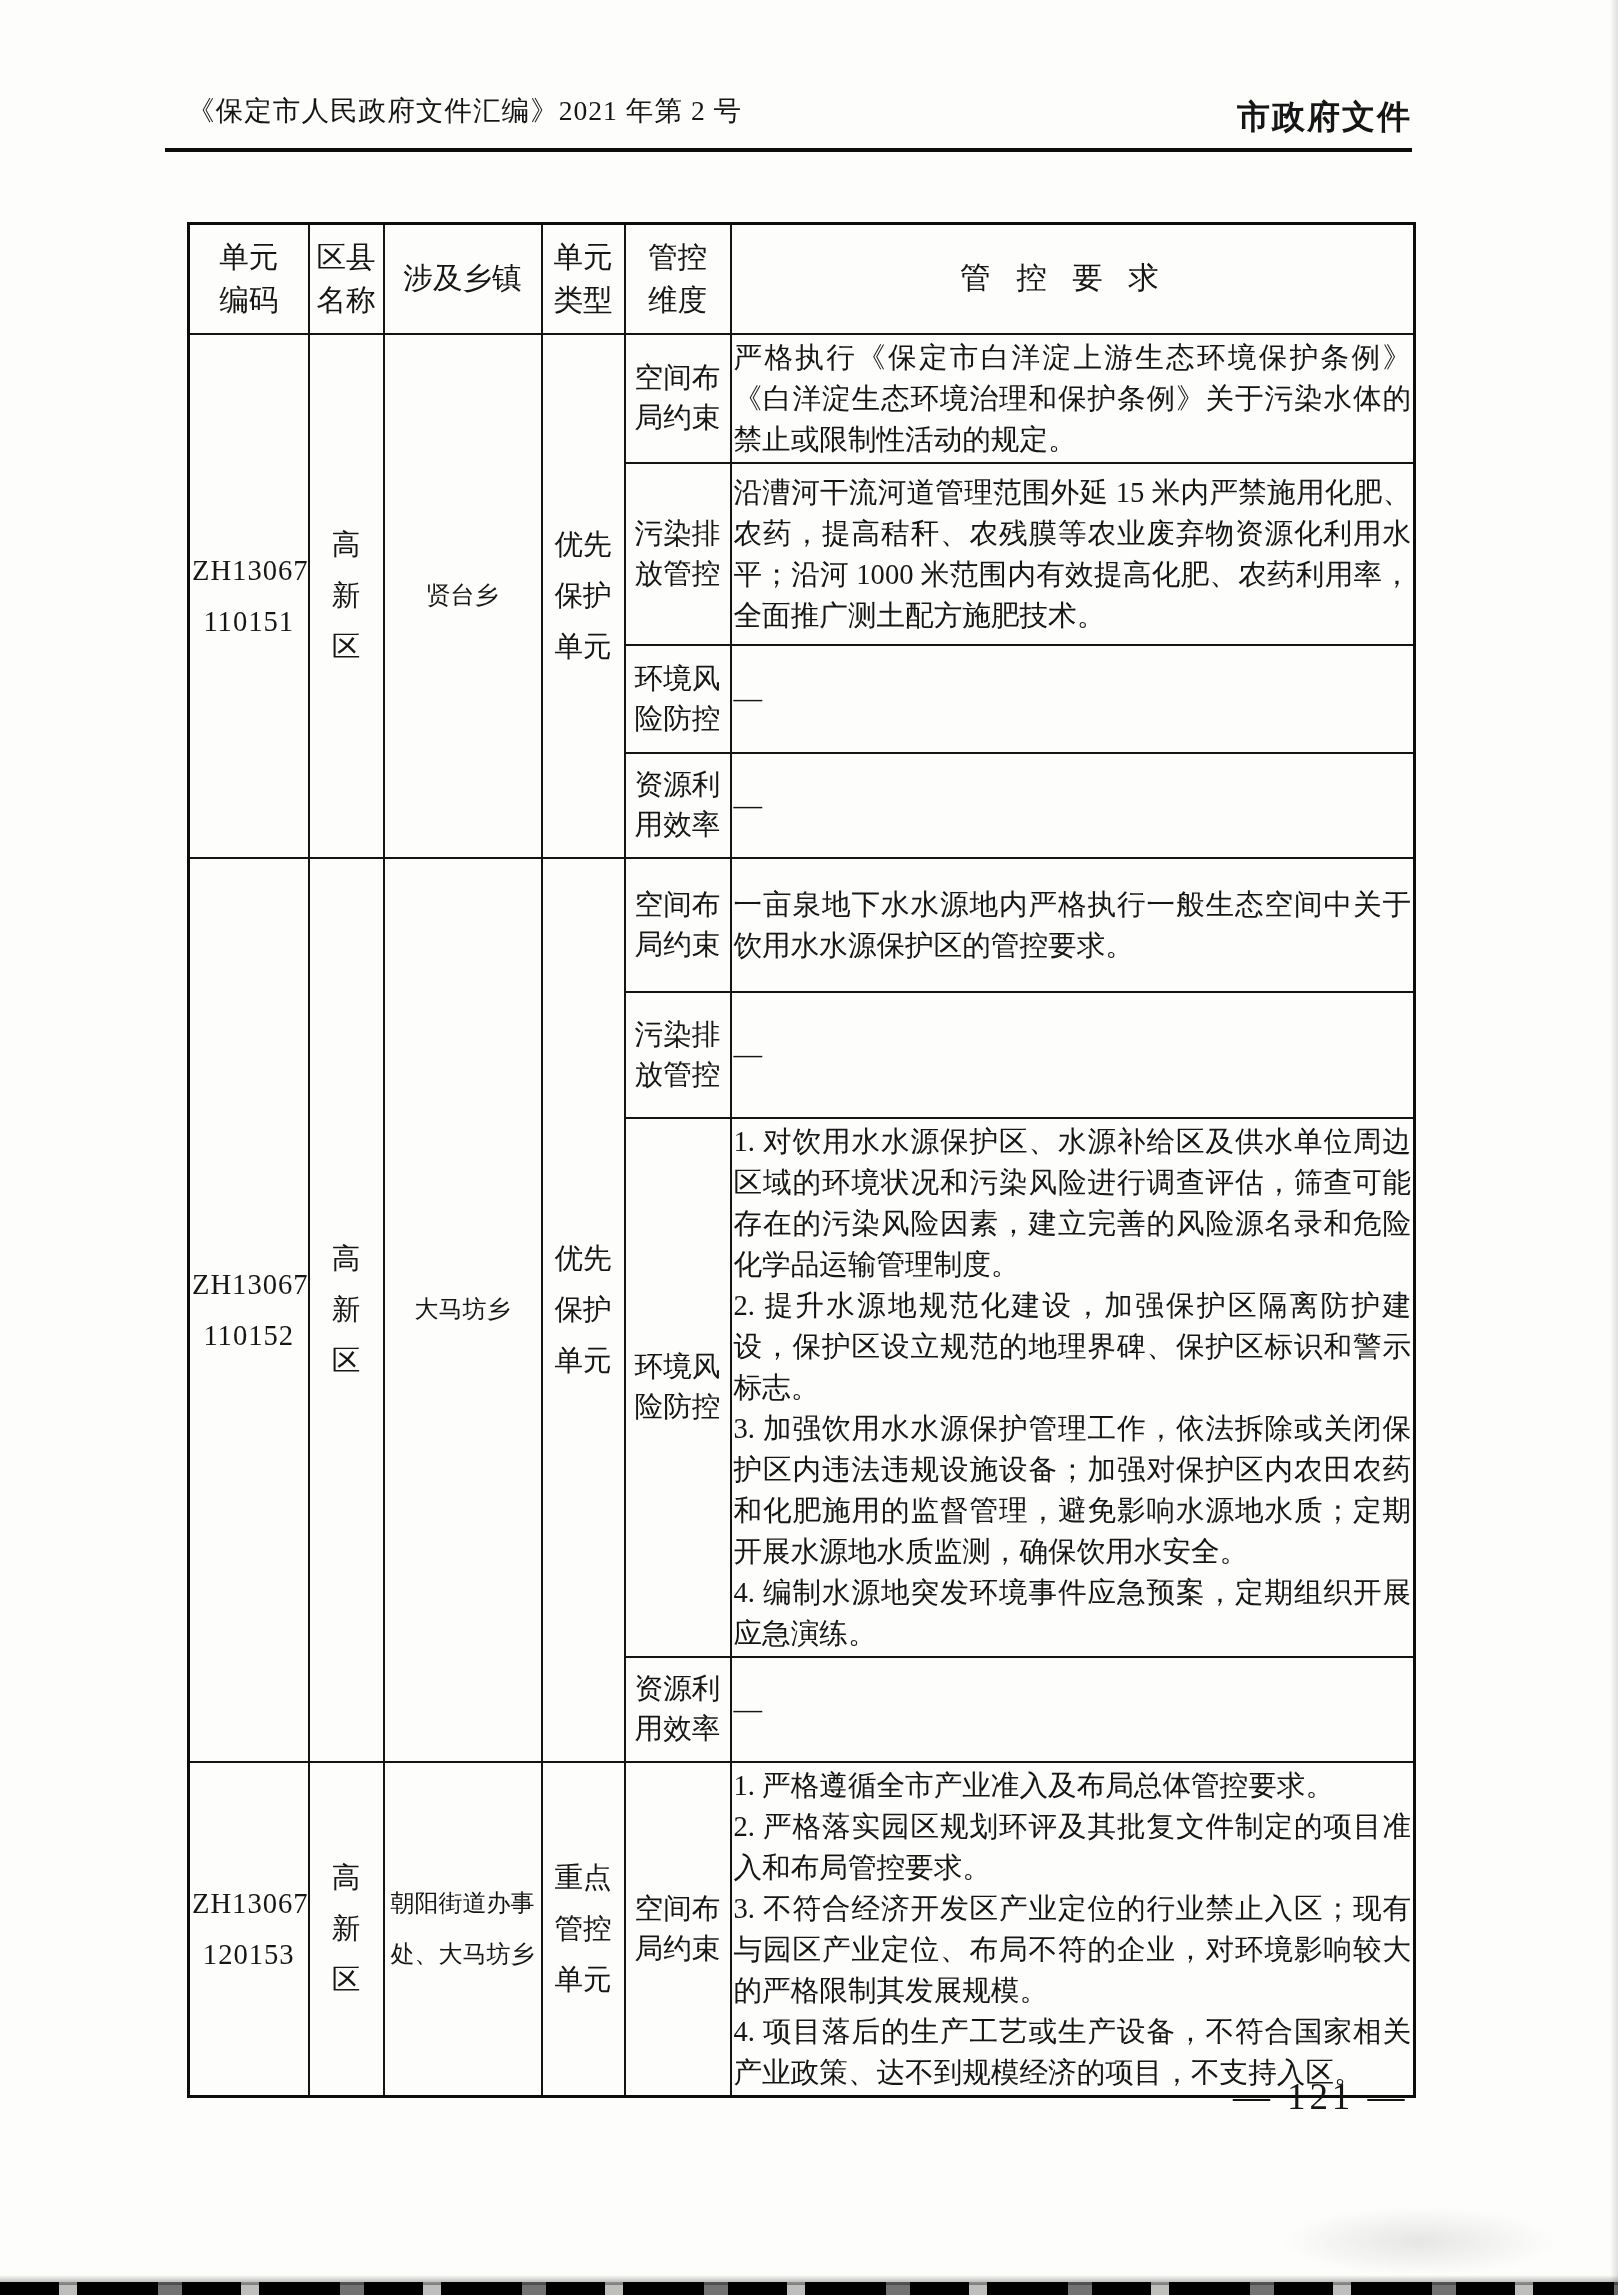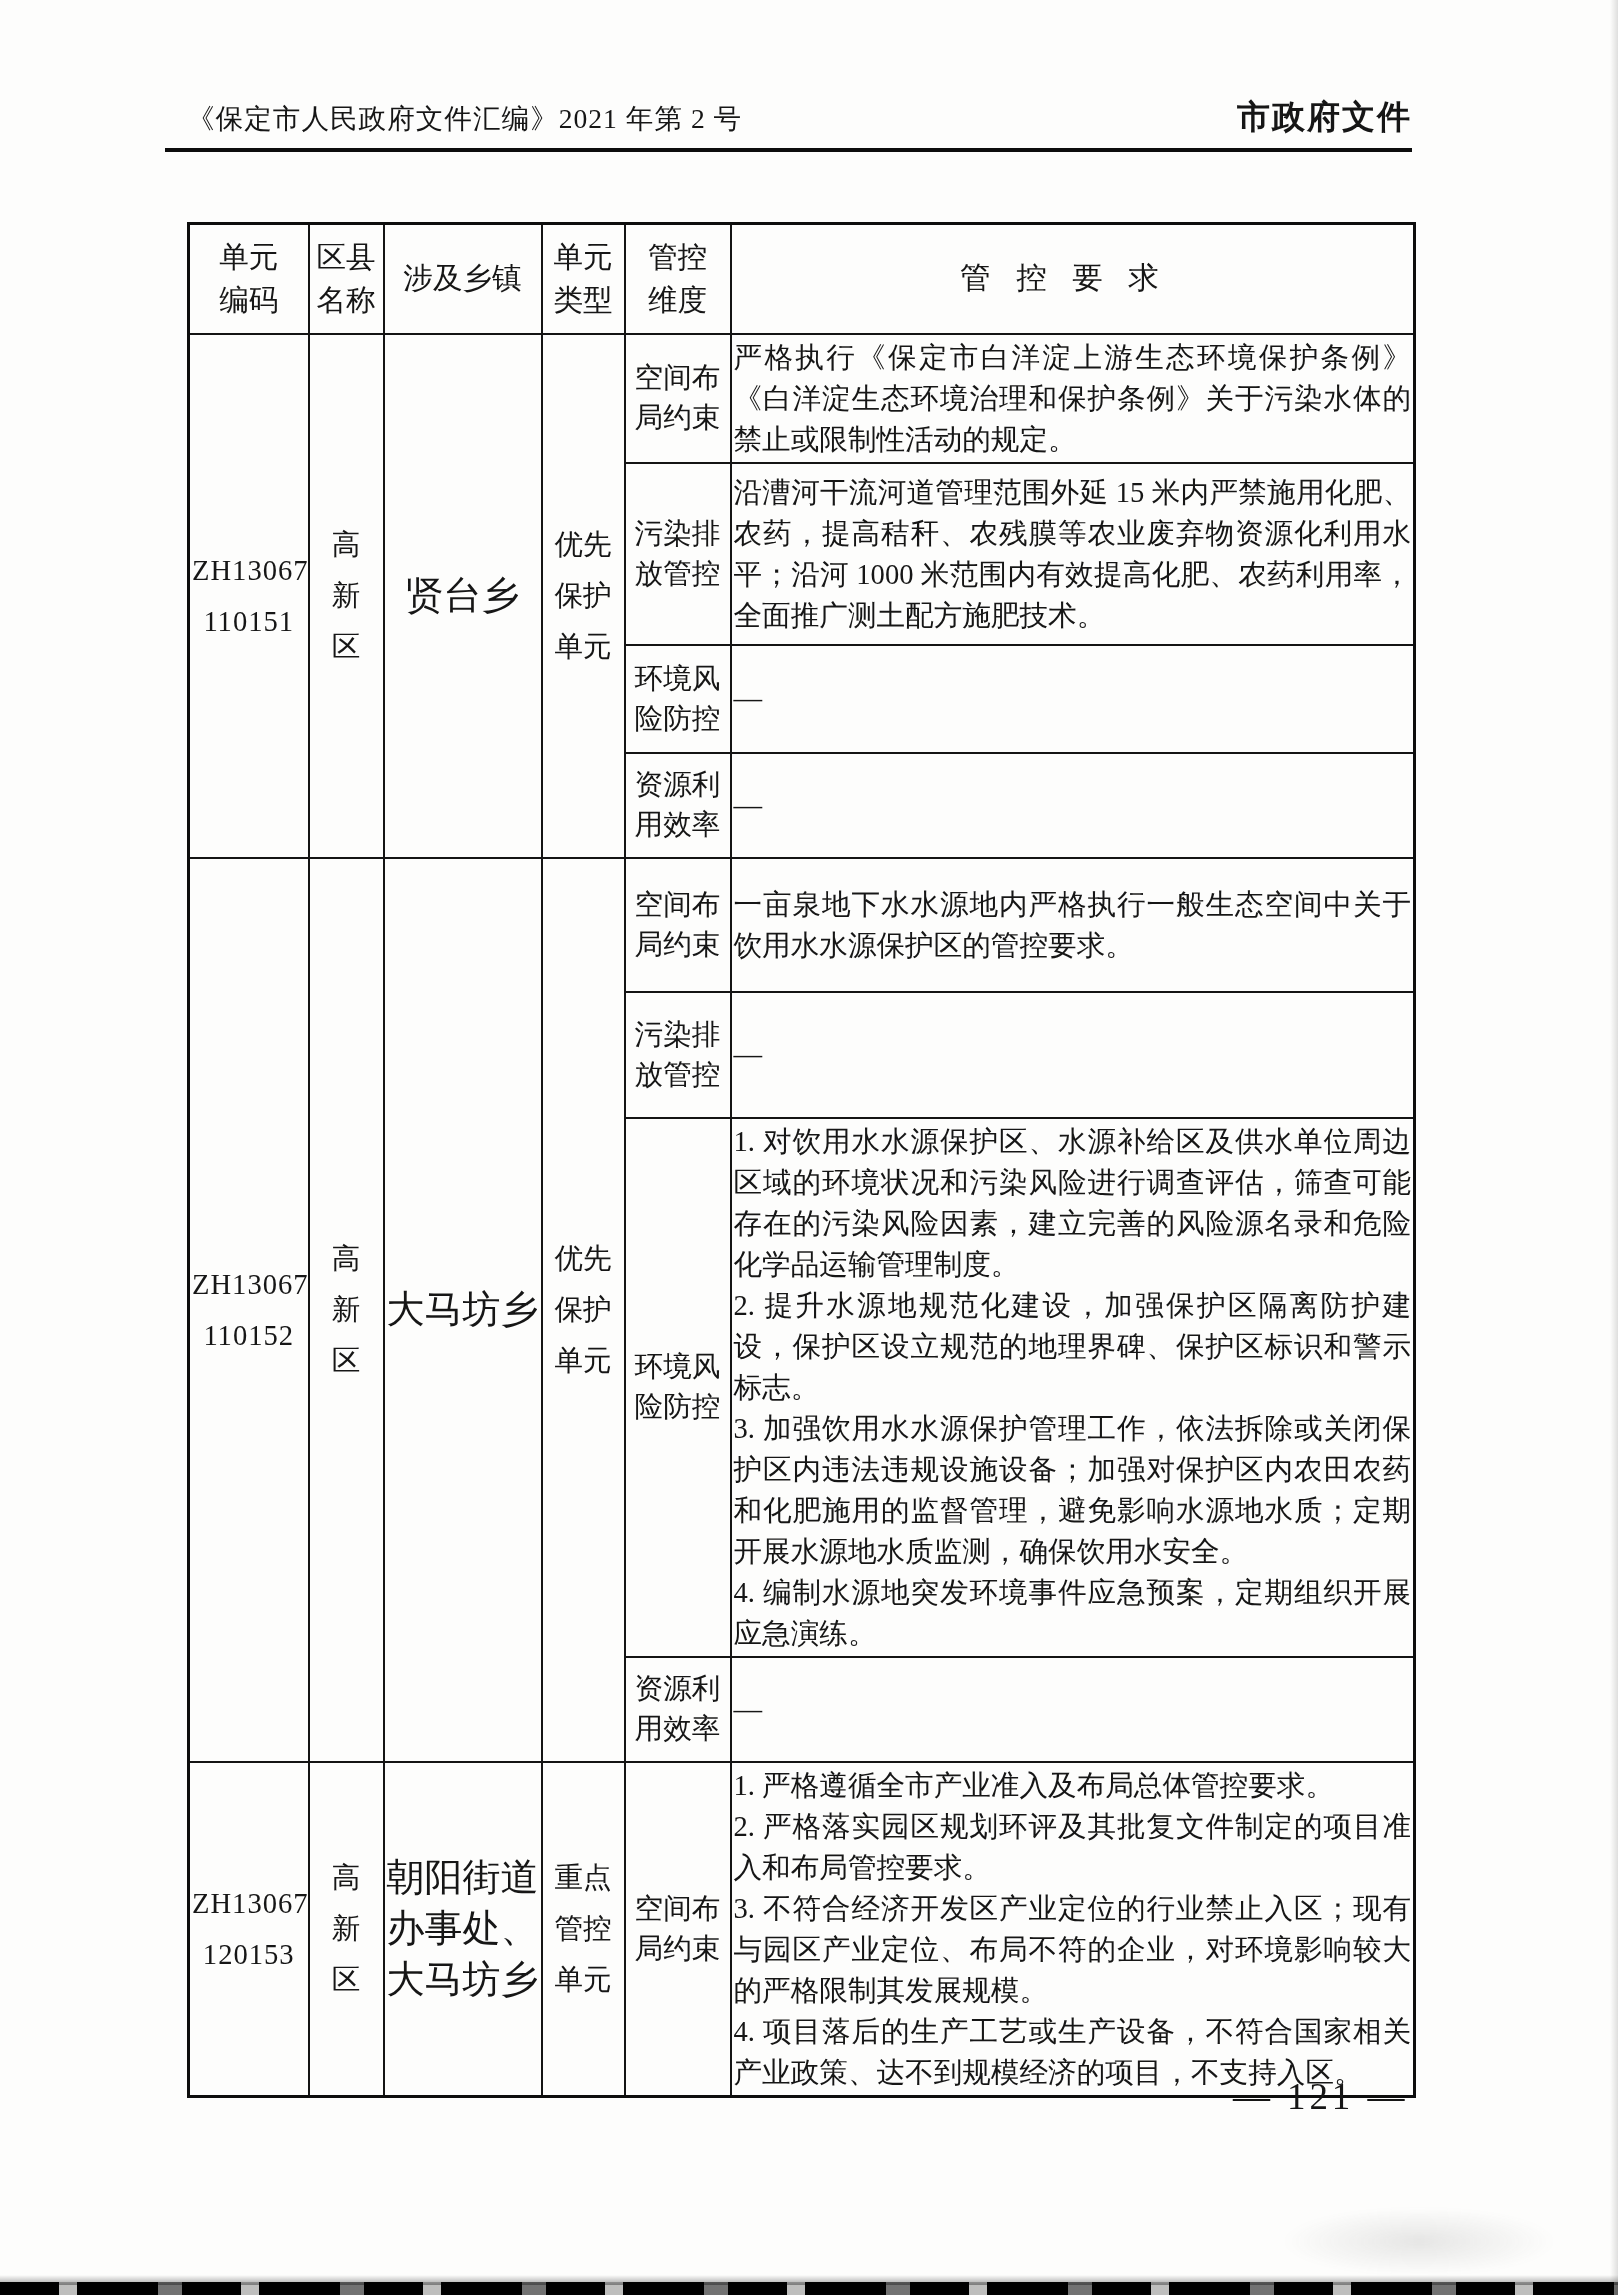--- a/index.html
+++ b/index.html
@@ -6,21 +6,21 @@
   .page{
     position:relative;
     width:1618px;height:2295px;
     background:#fdfdfc;
     overflow:hidden;
     font-family:"Liberation Serif","DejaVu Serif",serif;
     color:#161616;
   }
   
   .hdr-left{
-    position:absolute;left:187px;top:100px;
+    position:absolute;left:187px;top:92px;
     font-size:27.6px;letter-spacing:1px;white-space:nowrap;text-align:center;
   }
   .hdr-right{
     position:absolute;right:206px;top:95px;
     font-size:33px;font-weight:bold;letter-spacing:2px;
     font-family:Liberation Sans, sans-serif;
     white-space:nowrap;
   }
   .hdr-rule{
     position:absolute;left:165px;top:148px;
@@ -39,21 +39,21 @@
     font-weight:normal;
     padding:2px;
   }
   th.cell{font-size:29.6px;text-align:center;line-height:43px;}
   .h2{display:inline-block;width:2.3em;text-align:center;line-height:43px;}
   th.req-head{letter-spacing:25.6px;padding-left:25.6px;text-align:center;font-size:30.5px;}
   td.code{text-align:center;font-size:28.6px;letter-spacing:1px;line-height:51px;margin-top:11px;}
   td.center{text-align:center;}
   .v1{display:inline-block;width:1.15em;line-height:51px;text-align:center;}
   .v2{display:inline-block;width:2.3em;line-height:51px;text-align:center;}
-  td.town{text-align:center;font-size:38px;line-height:51px;padding:2px;margin-left:18px;}
+  td.town{text-align:center;font-size:24px;line-height:51px;padding:2px;margin-left:18px;}
   td.dim{text-align:center;font-size:28.6px;line-height:40px;padding:2px;}
   td.req{
     text-align:justify;
     font-size:28.6px;line-height:41px;
     padding:5.9px 17.7px 5.9px 13.8px;
     white-space:pre-line;
     vertical-align:middle;
   }
   
   .footer{

